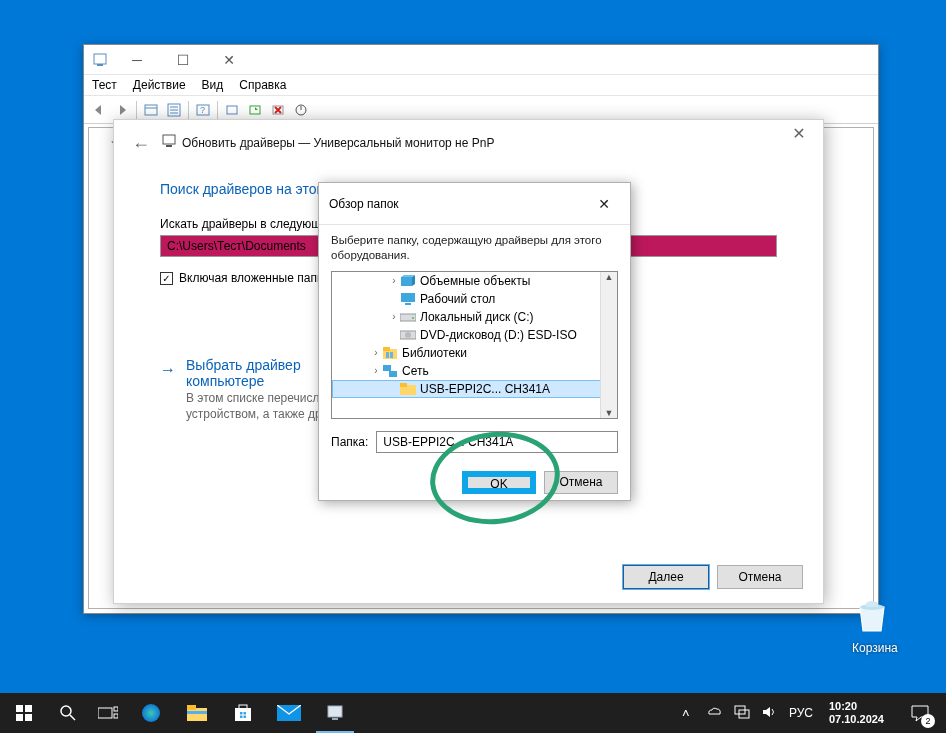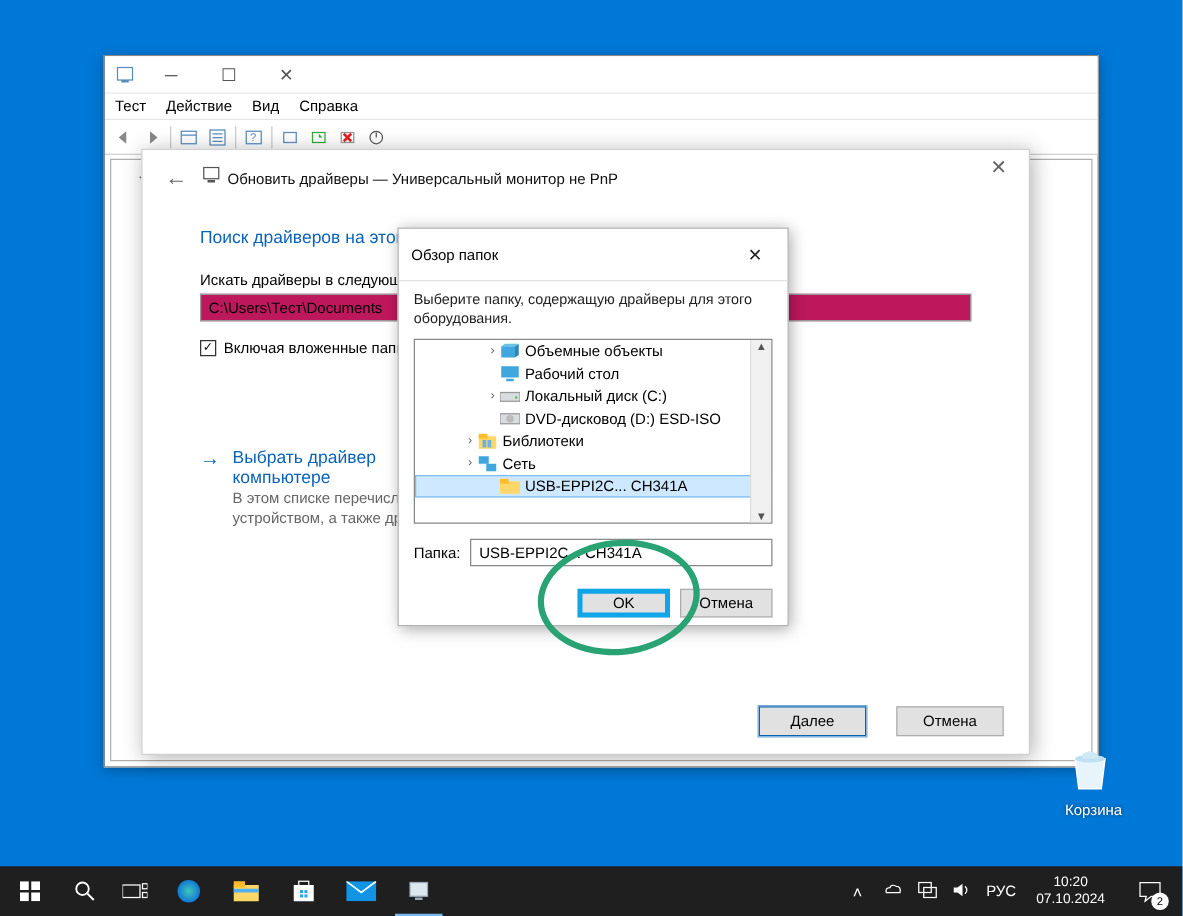--- a/index.html
+++ b/index.html
@@ -31,60 +31,60 @@
   .wizard .body { padding: 0 46px; font-size: 12px; }
   .wizard .lbl { margin-top: 8px; margin-bottom: 4px; }
   .wizard .pathrow { display: flex; }
   .wizard input[type=text] { flex: 1; height: 22px; border: 1px solid #999; background: #be185d; padding: 0 6px; font-size: 12px; }
   .wizard .chk { margin-top: 14px; display: flex; align-items: center; gap: 6px; }
   .chkbox { width: 13px; height: 13px; border: 1px solid #333; display: inline-flex; align-items: center; justify-content: center; font-size: 10px; background: #fff; color: #000; }
   .wizard .link { margin-top: 72px; display: flex; gap: 10px; }
   .wizard .arrow { color: #0b63b9; font-size: 16px; margin-top: 2px; }
   .wizard .linktitle { color: #0b63b9; font-size: 14px; }
   .wizard .linkdesc { color: #666; font-size: 12px; margin-top: 2px; max-width: 420px; }
-  .wizard .footer { position: absolute; bottom: 14px; right: 20px; display: flex; gap: 24px; }
+  .wizard .footer { position: absolute; bottom: 14px; right: 20px; display: flex; gap: 8px; }
   .wbtn { min-width: 86px; height: 24px; border: 1px solid #adadad; background: #e1e1e1; font-size: 12px; padding: 0 12px; }
   .wbtn.primary { border: 1px solid #0a64ad; background: #e1e1e1; outline: 1px solid #76aad8; }
 
   
   .browse { position: absolute; left: 318px; top: 182px; width: 313px; height: 319px; background: #fff; border: 1px solid #b0b0b0; box-shadow: 2px 2px 12px rgba(0,0,0,0.35); }
   .browse .bhead { height: 42px; display: flex; align-items: center; padding: 0 6px 0 10px; font-size: 12px; border-bottom: 1px solid #e4e4e4; }
   .browse .bhead .bt { flex: 1; }
   .browse .bclose { font-size: 14px; width: 40px; text-align: center; color: #222; }
   .browse .bdesc { font-size: 11.5px; padding: 8px 12px 8px 12px; color: #222; line-height: 1.3; }
   .browse .tree { margin: 0 12px; height: 148px; border: 1px solid #888; background: #fff; font-size: 12px; overflow: hidden; position: relative; }
   .tree .trow { display: flex; align-items: center; height: 18px; padding-left: 10px; white-space: nowrap; }
   .tree .ind { display: inline-block; }
   .tree .exp { width: 12px; text-align: center; color: #666; font-size: 10px; }
   .tree .fico { width: 16px; height: 14px; display: inline-flex; align-items: center; justify-content: center; margin-right: 4px; }
   .tree .sel { background: #cde8ff; border: 1px solid #7bbff2; padding-left: 9px; }
   .tree .sbar { position: absolute; right: 0; top: 0; bottom: 0; width: 17px; background: #f0f0f0; border-left: 1px solid #ddd; display: flex; flex-direction: column; justify-content: space-between; align-items: center; font-size: 9px; color: #555; }
   .browse .selrow { display: flex; align-items: center; margin: 12px 12px 0 12px; font-size: 12px; gap: 8px; }
   .browse .selrow input { flex: 1; height: 22px; border: 1px solid #888; padding: 0 6px; font-size: 12px; }
   .browse .bfoot { display: flex; justify-content: flex-end; gap: 8px; margin: 18px 12px 0 12px; }
   .bbtn { min-width: 74px; height: 23px; border: 1px solid #adadad; background: #e1e1e1; font-size: 12px; }
-  .bbtn.ok { border: 4px solid #0ea5e9; background: #e1e1e1; }
+  .bbtn.ok { border: 6px solid #0ea5e9; background: #e1e1e1; }
 
   
   .circle { position: absolute; left: 430px; top: 432px; width: 130px; height: 92px; border: 5px solid #2aa374; border-radius: 50%; transform: rotate(-6deg); pointer-events: none; }
 
   
   .deskicon { position: absolute; right: 34px; bottom: 78px; width: 60px; text-align: left; color: #fff; font-size: 12px; text-shadow: 0 0 3px rgba(0,0,0,0.6); }
   .bin { width: 40px; height: 40px; margin: 0 auto 3px; }
 
   
   .taskbar { position: absolute; left: 0; right: 0; bottom: 0; height: 40px; background: #1f1f1f; display: flex; align-items: center; color: #fff; }
   .start { width: 48px; height: 40px; display: flex; align-items: center; justify-content: center; }
   .tsearch { width: 40px; height: 40px; display: flex; align-items: center; justify-content: center; }
   .taskview { width: 40px; height: 40px; display: flex; align-items: center; justify-content: center; }
   .tbitem { width: 46px; height: 40px; display: flex; align-items: center; justify-content: center; position: relative; }
   .tbitem.active::after { content: ""; position: absolute; left: 4px; right: 4px; bottom: 0; height: 2px; background: #76b9ed; }
   .tray { margin-left: auto; display: flex; align-items: center; font-size: 12px; gap: 10px; padding-right: 6px; height: 40px; }
   .tray .tico { width: 18px; text-align: center; font-size: 13px; }
-  .clock { text-align: center; font-size: 11px; line-height: 1.15; padding: 0 6px; }
+  .clock { font-size: 11px; line-height: 1.15; padding: 0 6px; font-weight: bold; }
   .notif { width: 40px; height: 40px; display: flex; align-items: center; justify-content: center; position: relative; }
   .badge { position: absolute; bottom: 5px; right: 5px; width: 14px; height: 14px; background: #fff; color: #000; font-size: 9px; border-radius: 7px; display: flex; align-items: center; justify-content: center; }
 
   
   .svg { display: block; }
 </style>
 </head>
 <body>
 
 <div class="win-devmgr">

